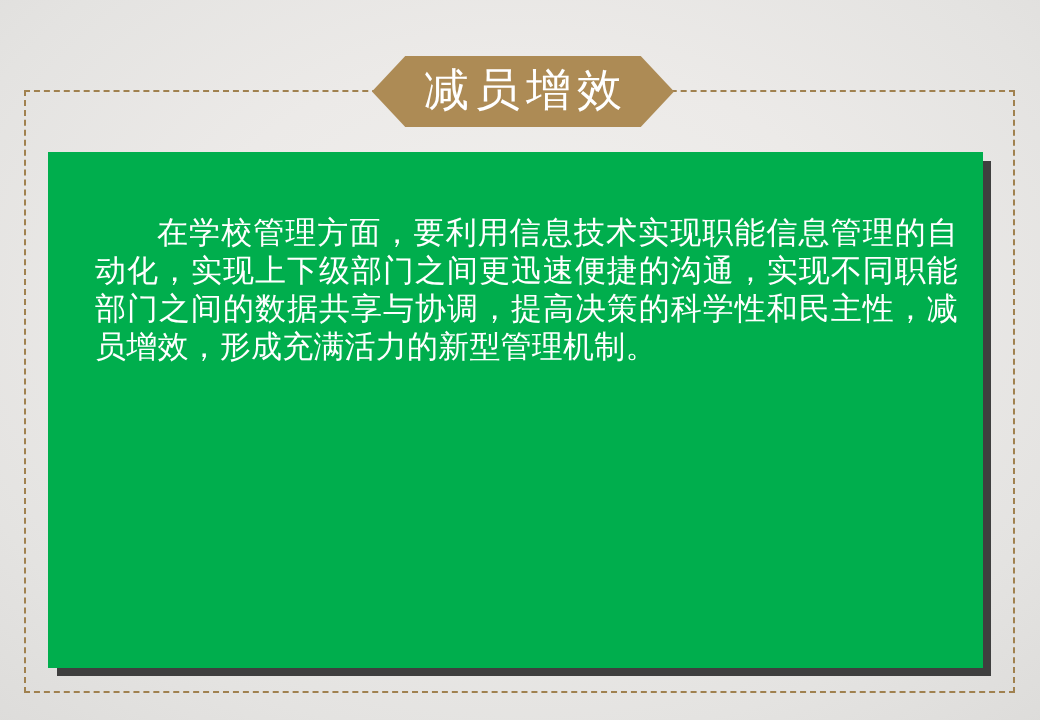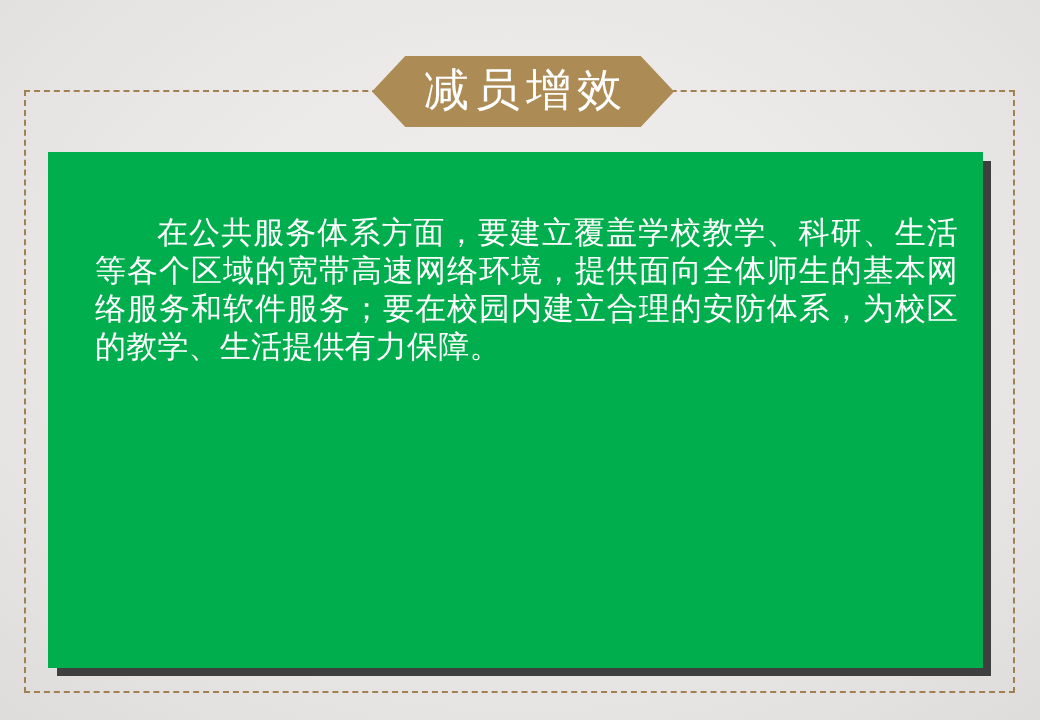--- a/index.html
+++ b/index.html
@@ -107,17 +107,17 @@
   <div id="dashed-frame"></div>
 
   <div id="title-banner">
     <span class="title-text">减员增效</span>
   </div>
 
   <div id="content-shadow"></div>
 
   <div id="content-panel">
     <div id="body-copy">
-      <p class="para">在公共服务体系方面，要建立覆盖学校教学、科研、生活等各个区域的宽带高速网络环境，提供面向全体师生的基本网络服务和软件服务；要在校园内建立合理的安防体系，为校区的教学、生活提供有力保障。</p>
+      <p class="para">在学校管理方面，要利用信息技术实现职能信息管理的自动化，实现上下级部门之间更迅速便捷的沟通，实现不同职能部门之间的数据共享与协调，提高决策的科学性和民主性，减员增效，形成充满活力的新型管理机制。</p>
     </div>
   </div>
 
 </div>
 
 </body></html>

